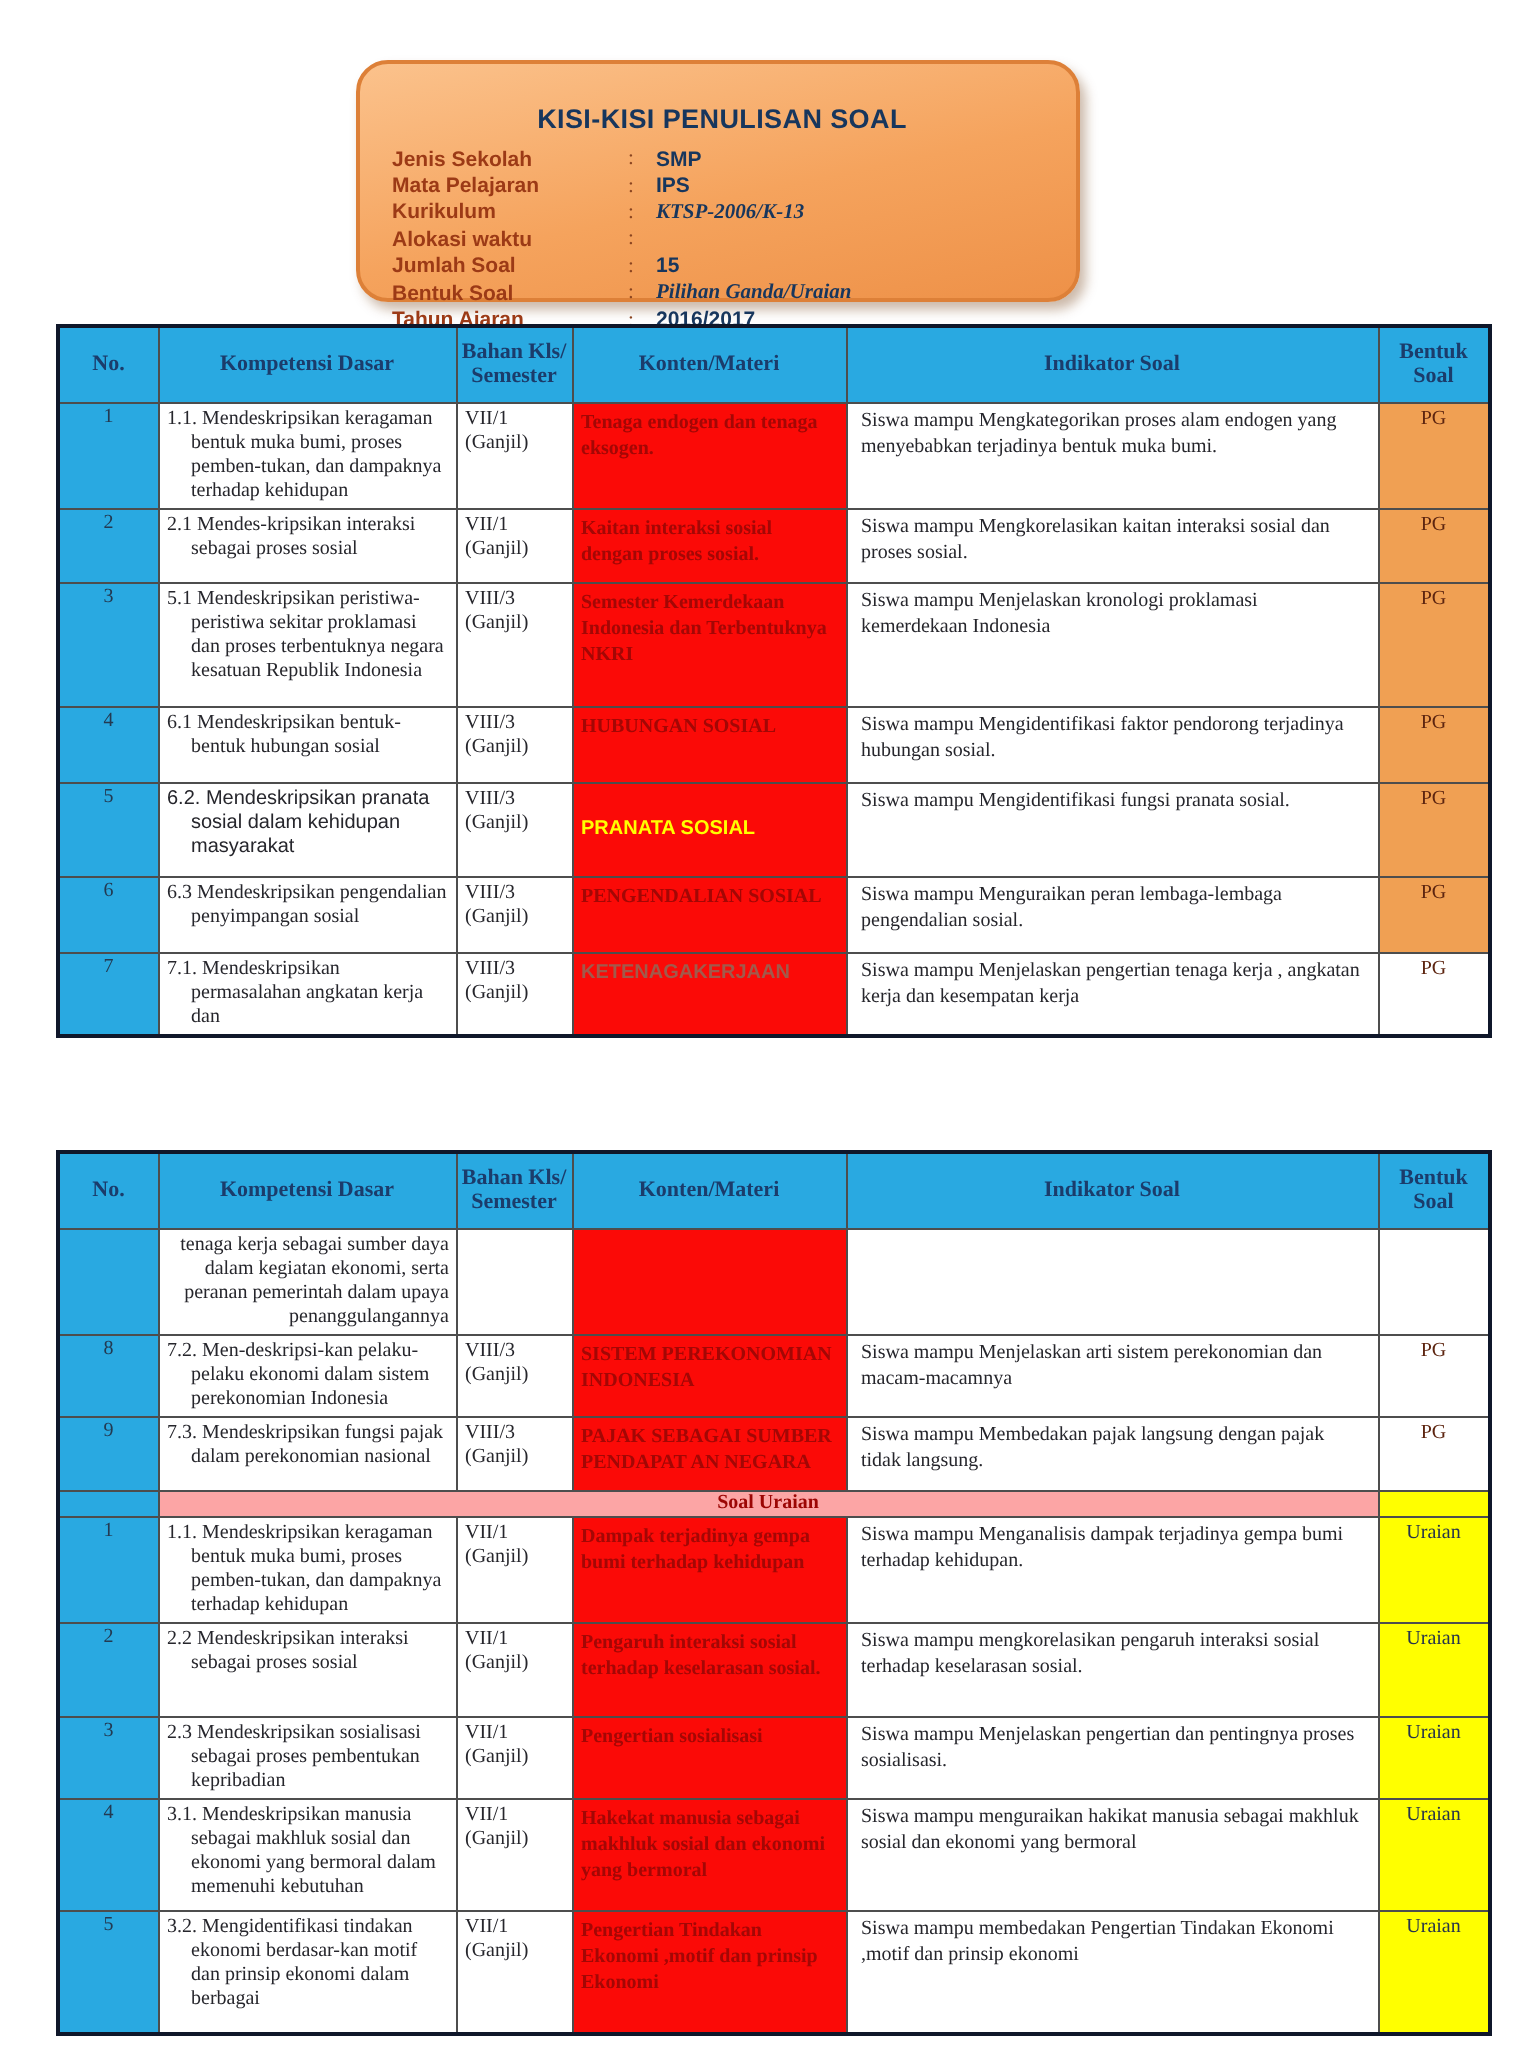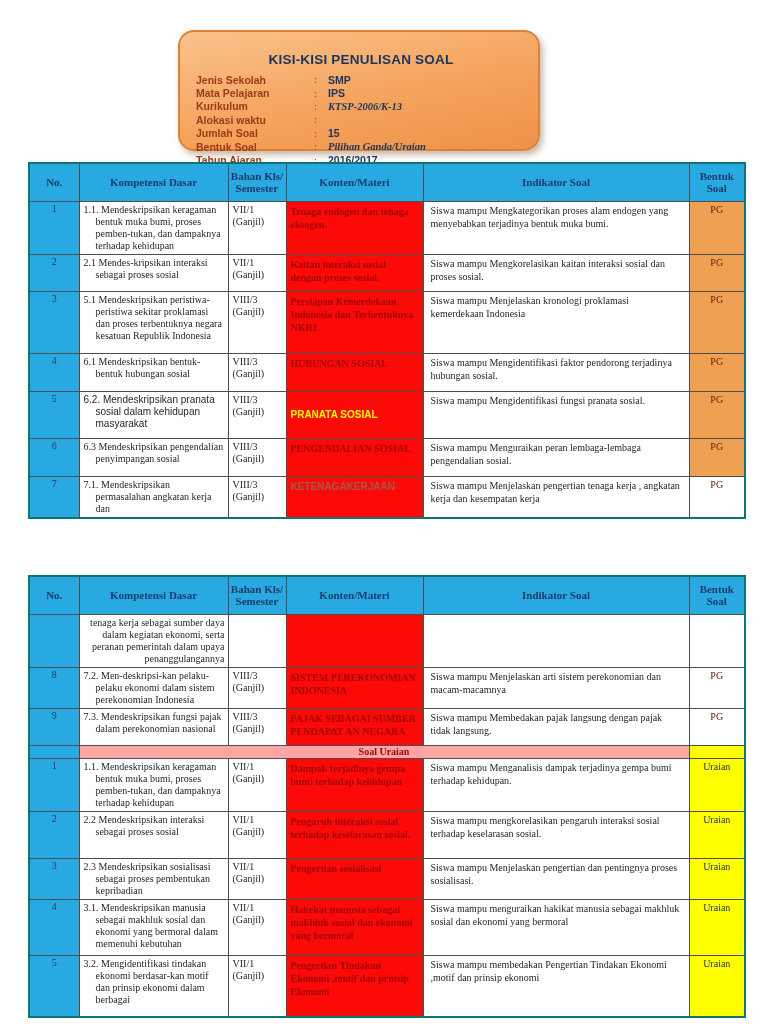--- a/index.html
+++ b/index.html
@@ -21,21 +21,21 @@
   }
   .meta-row{display:flex;height:13.4px;align-items:center;}
   .meta-label{width:118px;font-family:"Liberation Sans",sans-serif;font-weight:bold;font-size:10.5px;color:#9c3a16;}
   .meta-colon{width:14px;font-size:10.5px;color:#8a4420;}
   .meta-value{font-size:10.5px;color:#17365d;white-space:nowrap;}
   .v-bold{font-family:"Liberation Sans",sans-serif;font-weight:bold;}
   .v-italic{font-family:"Liberation Serif",serif;font-style:italic;font-weight:700;}
   
   .qtable{
     position:absolute;left:28px;width:716px;border-collapse:collapse;table-layout:fixed;
-    font-size:10px;color:#26262c;border:2px solid #0f766e;
+    font-size:10px;color:#26262c;border:2px solid #0f172a;
   }
   #table-pg{top:162px;}
   #table-uraian{top:575px;}
   .qtable td,.qtable th{border:1px solid #4d4d4d;vertical-align:top;overflow:hidden;box-sizing:border-box;}
   .qtable th{
     background:#29a9e1;color:#1b3c6b;font-weight:bold;font-size:11px;line-height:1.1;
     vertical-align:middle;text-align:center;padding:1px 2px;
   }
   td.no{background:#29a9e1;text-align:center;color:#233a52;padding-top:1px;}
   td.kd{padding:2px 3px 2px 16px;text-indent:-12px;line-height:1.2;}
@@ -130,21 +130,21 @@
         <td class="kd">2.1 Mendes-kripsikan interaksi sebagai proses sosial</td>
         <td class="bahan">VII/1 (Ganjil)</td>
         <td class="konten">Kaitan interaksi sosial dengan proses sosial.</td>
         <td class="ind">Siswa mampu Mengkorelasikan  kaitan interaksi sosial dan proses sosial.</td>
         <td class="bentuk orange">PG</td>
       </tr>
       <tr style="height: 62px;">
         <td class="no">3</td>
         <td class="kd">5.1 Mendeskripsikan peristiwa-peristiwa sekitar proklamasi dan proses terbentuknya negara kesatuan Republik Indonesia</td>
         <td class="bahan">VIII/3 (Ganjil)</td>
-        <td class="konten">Persiapan  Kemerdekaan Indonesia dan Terbentuknya NKRI</td>
+        <td class="konten">Semester  Kemerdekaan Indonesia dan Terbentuknya NKRI</td>
         <td class="ind">Siswa mampu Menjelaskan kronologi proklamasi kemerdekaan Indonesia</td>
         <td class="bentuk orange">PG</td>
       </tr>
       <tr style="height: 38px;">
         <td class="no">4</td>
         <td class="kd">6.1 Mendeskripsikan bentuk-bentuk hubungan sosial</td>
         <td class="bahan">VIII/3 (Ganjil)</td>
         <td class="konten center">HUBUNGAN SOSIAL</td>
         <td class="ind">Siswa mampu Mengidentifikasi faktor pendorong terjadinya hubungan sosial.</td>
         <td class="bentuk orange">PG</td>

